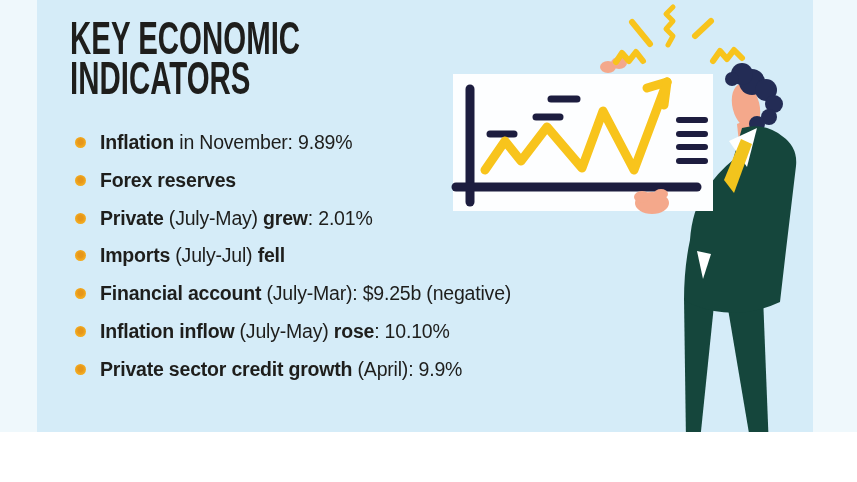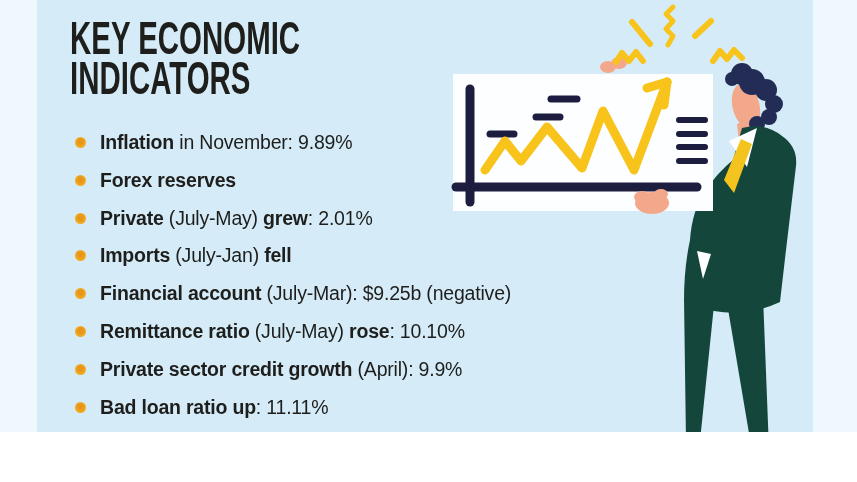--- a/index.html
+++ b/index.html
@@ -56,44 +56,39 @@
     <li>
       <span class="dot"></span>
       <span class="seg b">Private</span>
         <span class="seg"> (July-May) </span>
         <span class="seg b">grew</span>
         <span class="seg">: 2.01%</span>
     </li>
     <li>
       <span class="dot"></span>
       <span class="seg b">Imports</span>
-        <span class="seg"> (July-Jan) </span>
+        <span class="seg"> (July-Jul) </span>
         <span class="seg b">fell</span>
     </li>
     <li>
       <span class="dot"></span>
       <span class="seg b">Financial account</span>
         <span class="seg"> (July-Mar): $9.25b (negative)</span>
     </li>
     <li>
       <span class="dot"></span>
-      <span class="seg b">Remittance ratio</span>
+      <span class="seg b">Inflation inflow</span>
         <span class="seg"> (July-May) </span>
         <span class="seg b">rose</span>
         <span class="seg">: 10.10%</span>
     </li>
     <li>
       <span class="dot"></span>
       <span class="seg b">Private sector credit growth</span>
         <span class="seg"> (April): 9.9%</span>
-    </li>
-    <li>
-      <span class="dot"></span>
-      <span class="seg b">Bad loan ratio up</span>
-        <span class="seg">: 11.11%</span>
     </li>
   </ul>
 
   <svg class="illu" width="857" height="482" viewBox="0 0 857 482">
 
     <g>
 
       <polygon class="f-suit" points="684,298 714,305 700,441 686,441"></polygon>
       <polygon class="f-suit" points="727,303 763,296 769,449 752,451"></polygon>
 

